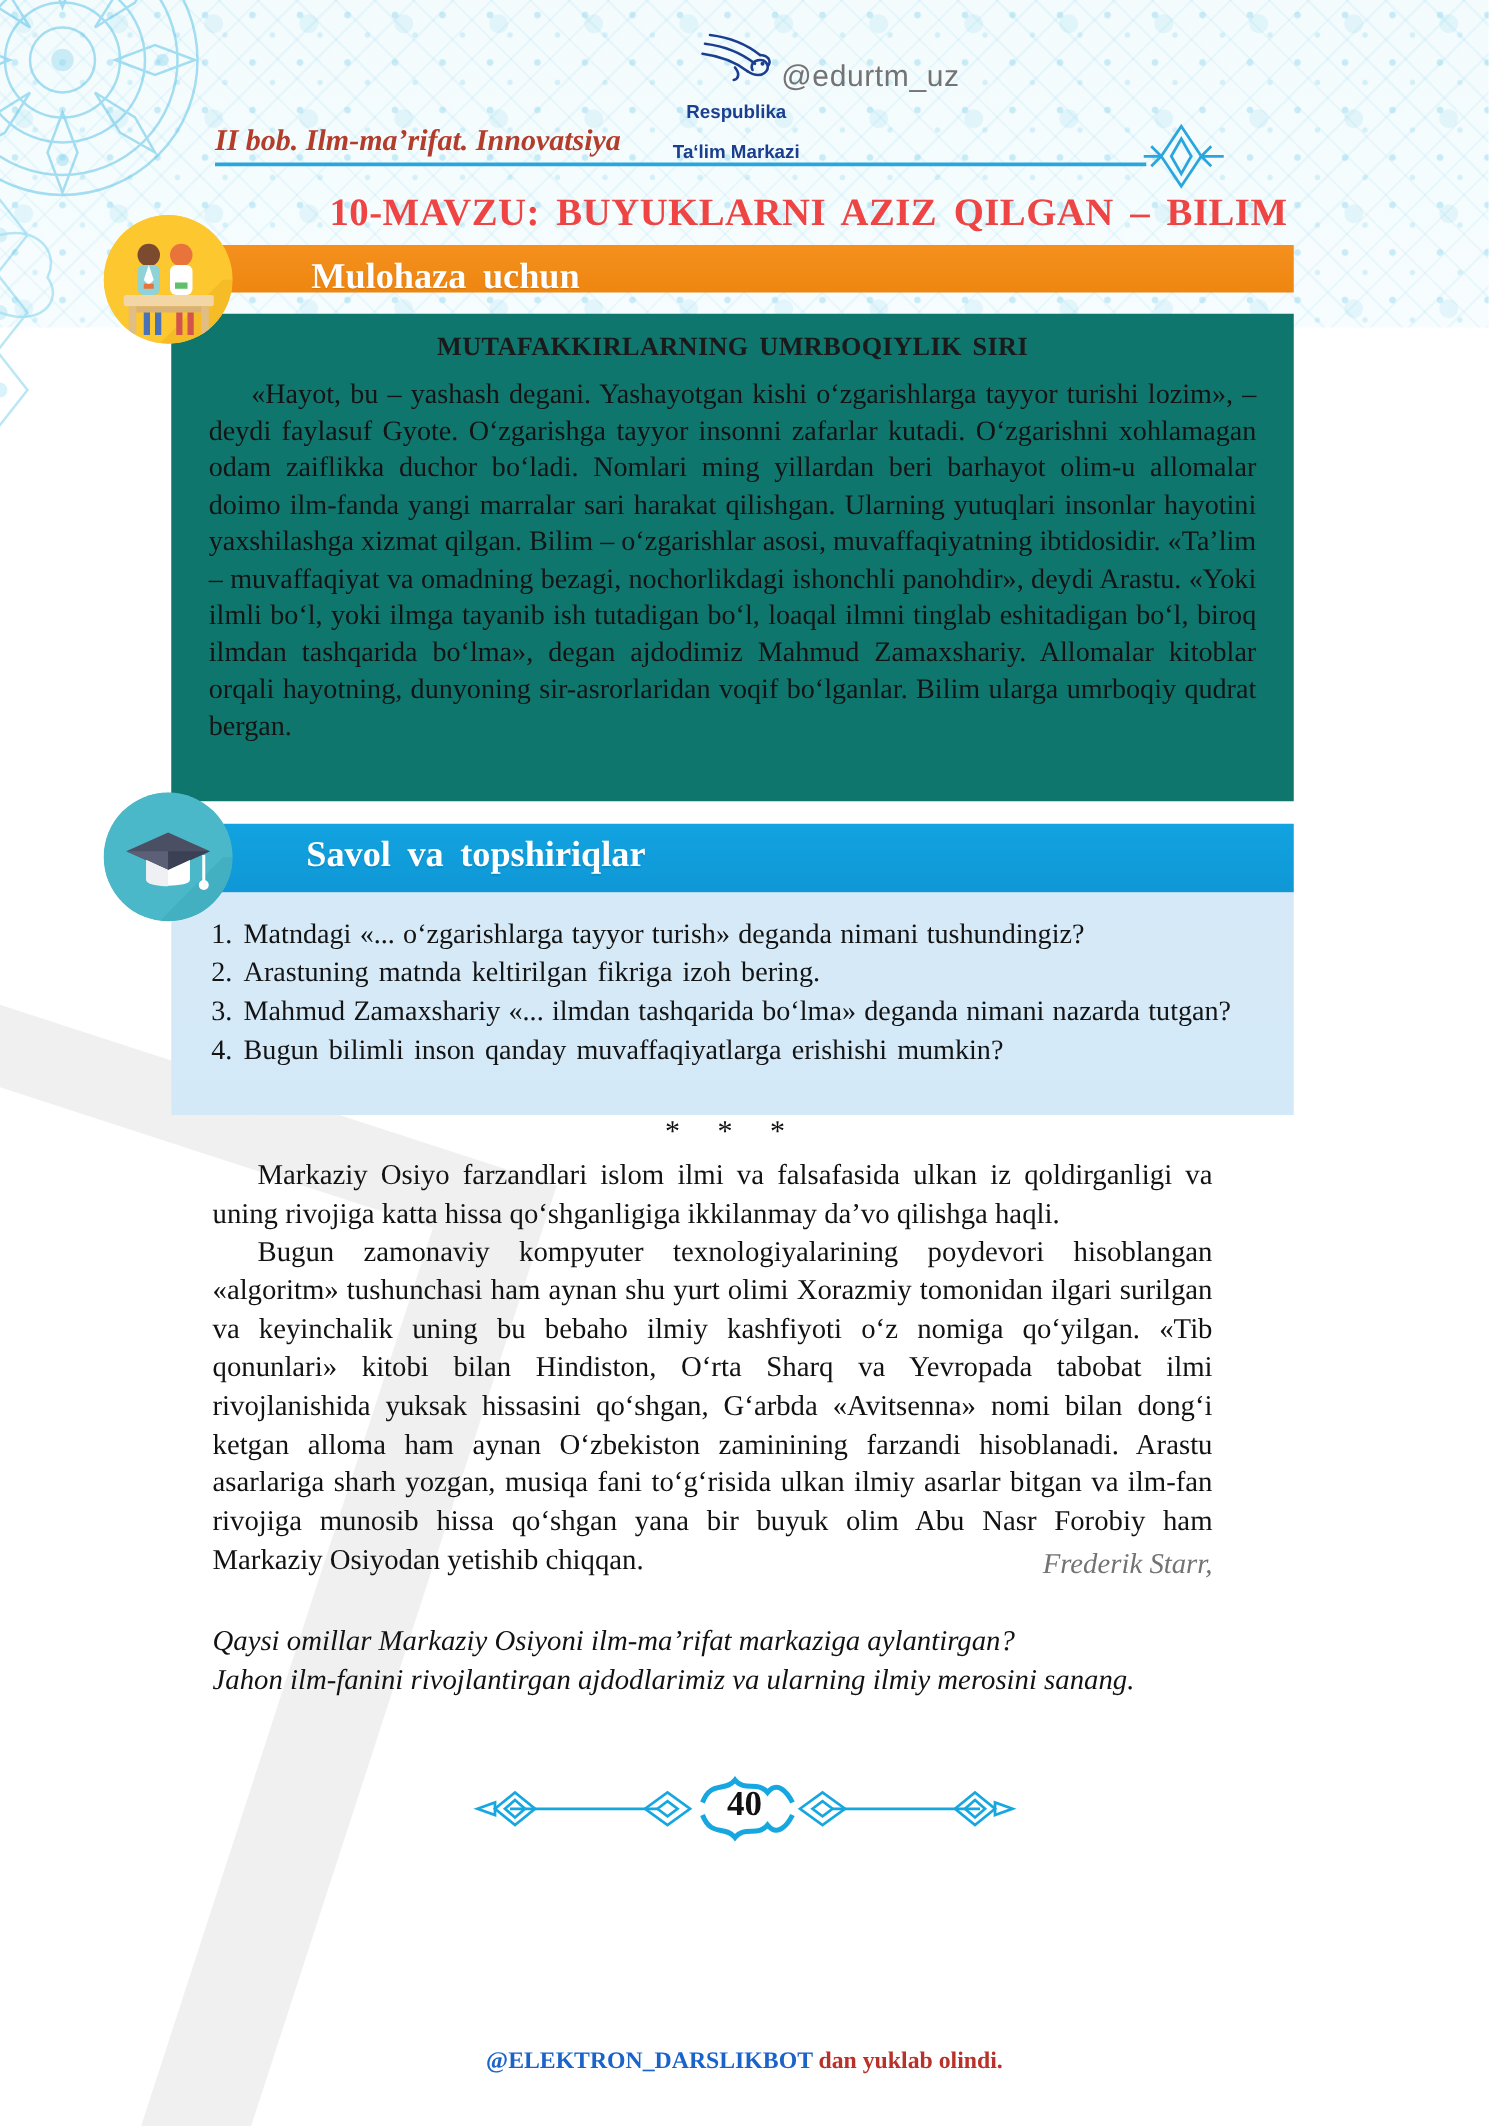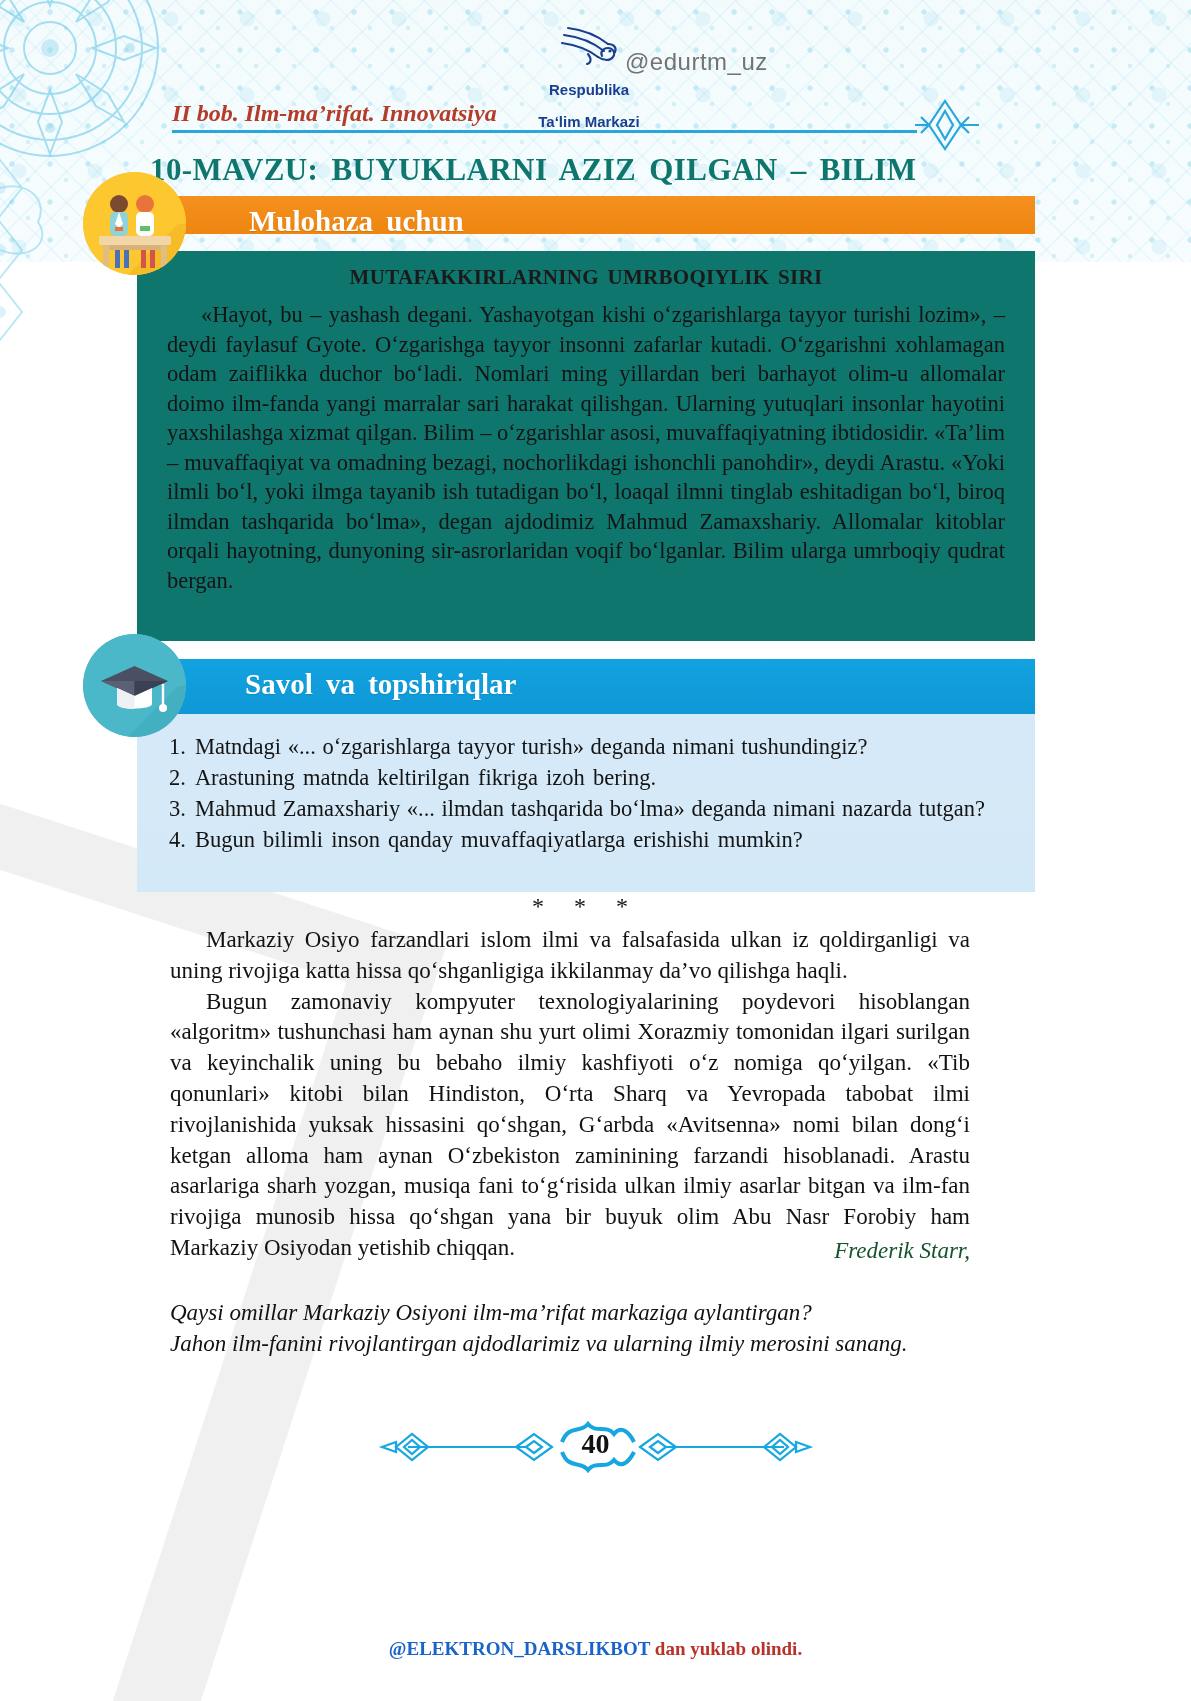--- a/index.html
+++ b/index.html
@@ -79,23 +79,23 @@
     font-family:"Liberation Serif",serif;font-weight:bold;font-style:italic;
     font-size:24px;color:#b43c2a;
   }
   .chapter-rule{
     position:absolute;left:172px;top:130px;width:745px;height:3px;background:#2aa6dd;
   }
 
   
   .mavzu{
     position:absolute;left:150px;top:152px;width:880px;
-    text-align:left;
+    text-align:right;
     font-family:"Liberation Serif",serif;font-weight:bold;
-    font-size:31px;color:#0f766e;letter-spacing:.4px;
+    font-size:31px;color:#ef4444;letter-spacing:.4px;
     word-spacing:5px;
   }
 
   
   .orange-banner{
     position:absolute;left:137px;top:196px;width:898px;height:38px;
     background:linear-gradient(180deg,#f5901e,#ee8610);
   }
   .orange-banner .btitle{
     position:absolute;left:112px;top:9px;
@@ -170,21 +170,21 @@
   
   .article{
     position:absolute;left:170px;top:925px;width:800px;
     font-size:23px;line-height:30.8px;color:#121212;
     text-align:justify;font-family:"Liberation Serif",serif;
   }
   .article p{margin:0;text-indent:36px;}
 
   .attrib{
     position:absolute;left:170px;top:1235px;width:800px;
-    text-align:right;font-style:italic;font-size:23px;line-height:31px;color:#14532d;
+    text-align:right;font-style:italic;font-size:23px;line-height:31px;color:#737373;
     font-family:"Liberation Serif",serif;
   }
   .closing{
     position:absolute;left:170px;top:1297px;width:800px;
     font-style:italic;font-size:23px;line-height:31px;color:#121212;
     text-align:justify;font-family:"Liberation Serif",serif;
   }
   .closing p{margin:0;}
 
   

